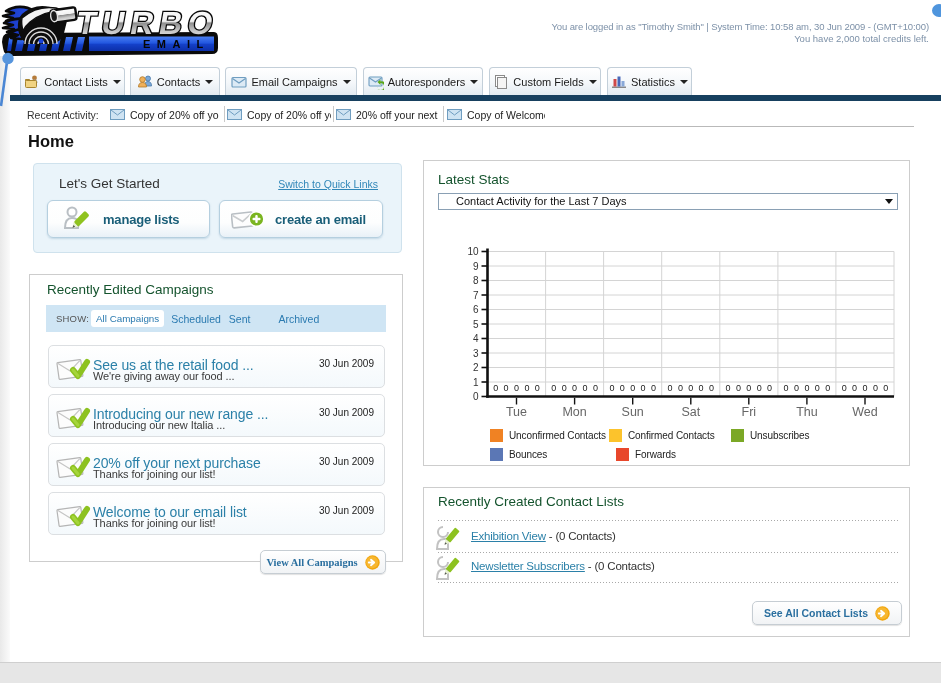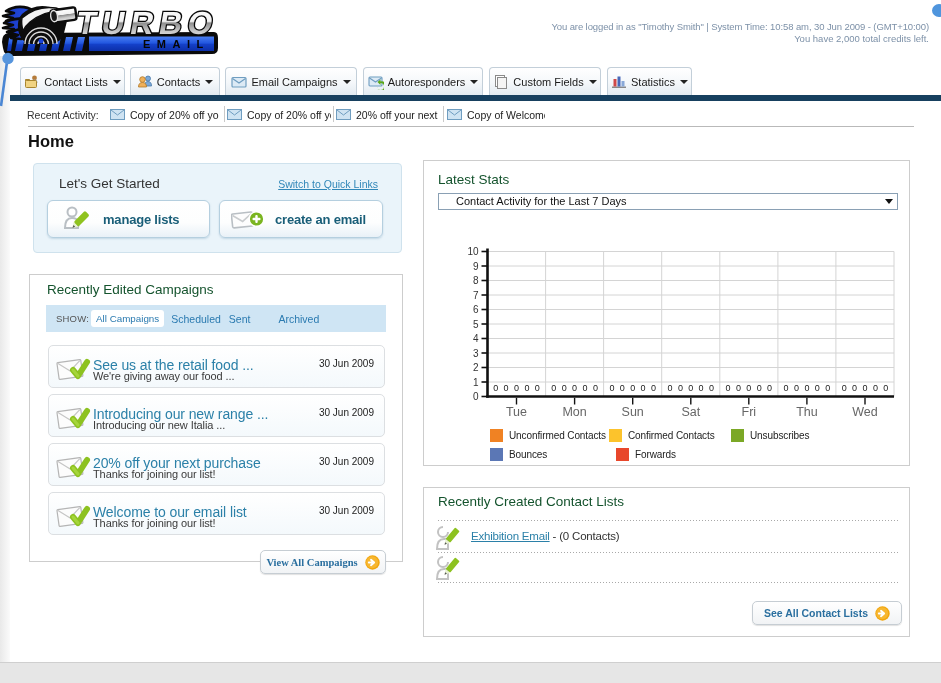--- a/index.html
+++ b/index.html
@@ -443,31 +443,32 @@
  <div class="dot-sep" style="top:32px;"></div>
  <div class="abs" style="left:11px;top:37px;"><svg width="28" height="26" viewBox="0 0 28 26">
           <path d="M8,2 a5,5 0 1 0 5,5" fill="none" stroke="#c2c2c2" stroke-width="2"></path>
           <path d="M2,24 Q2,14 9,14 L13,14 L13,24 Z" fill="none" stroke="#c2c2c2" stroke-width="2"></path>
           <g transform="rotate(40 16 12)">
             <rect x="13" y="2" width="6" height="15" rx="1" fill="#8dc220"></rect>
             <path d="M13,17 L19,17 L16,22 Z" fill="#e8f2d0"></path>
             <path d="M14.8,19.7 L17.2,19.7 L16,22 Z" fill="#555"></path>
           </g>
         </svg></div>
- <div class="abs" style="left:47px;top:38px;"><span class="cl-link">Exhibition Email</span><span class="cl-rest"> - (0 Contacts)</span></div>
+ <div class="abs" style="left:47px;top:38px;"><span class="cl-link">Exhibition View</span><span class="cl-rest"> - (0 Contacts)</span></div>
  <div class="dot-sep" style="top:64px;"></div>
  <div class="abs" style="left:11px;top:67px;"><svg width="28" height="26" viewBox="0 0 28 26">
           <path d="M8,2 a5,5 0 1 0 5,5" fill="none" stroke="#c2c2c2" stroke-width="2"></path>
           <path d="M2,24 Q2,14 9,14 L13,14 L13,24 Z" fill="none" stroke="#c2c2c2" stroke-width="2"></path>
           <g transform="rotate(40 16 12)">
             <rect x="13" y="2" width="6" height="15" rx="1" fill="#8dc220"></rect>
             <path d="M13,17 L19,17 L16,22 Z" fill="#e8f2d0"></path>
             <path d="M14.8,19.7 L17.2,19.7 L16,22 Z" fill="#555"></path>
           </g>
         </svg></div>
+ <div class="abs" style="left:47px;top:68px;"><span class="cl-link">Newsletter Subscribers</span><span class="cl-rest"> - (0 Contacts)</span></div>
  <div class="dot-sep" style="top:94px;"></div>
  <div class="obtn" style="left:328px;top:113px;width:150px;">
         <span>See All Contact Lists</span>
         <svg width="15" height="15" viewBox="0 0 15 15">
           <circle cx="7.5" cy="7.5" r="7.2" fill="#f2a60d"></circle>
           <circle cx="7.2" cy="7.2" r="6" fill="#f7b731"></circle>
           <path d="M3.8,7.5 h4.5 M6,4.8 l3.2,2.7 L6,10.2" fill="none" stroke="#fff" stroke-width="1.9" stroke-linecap="round" stroke-linejoin="round"></path>
         </svg>
       </div>
 </div>

